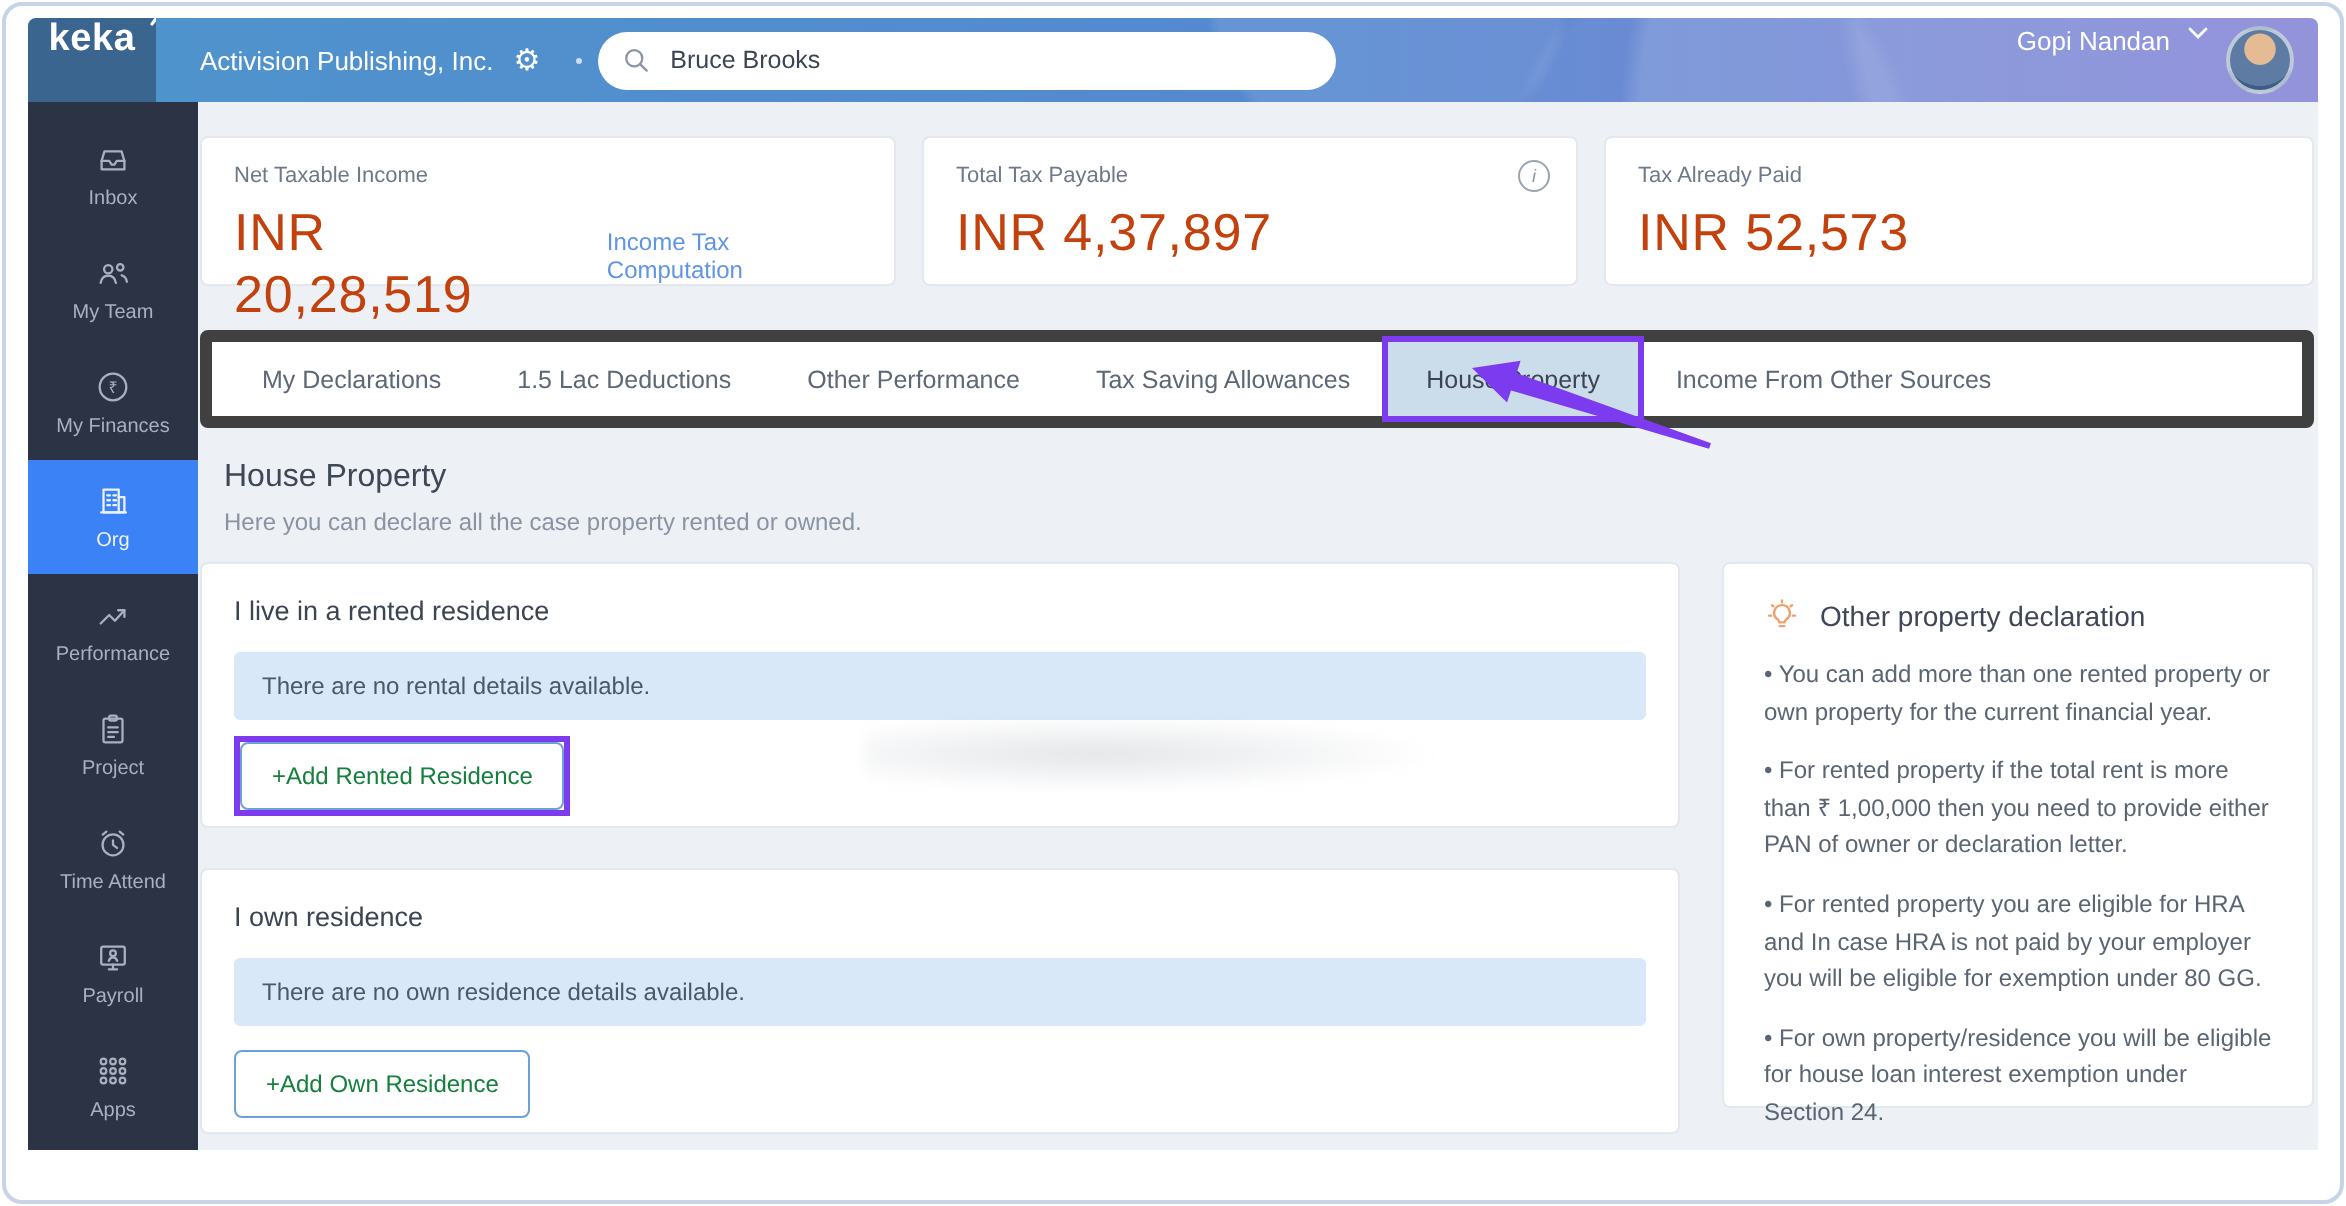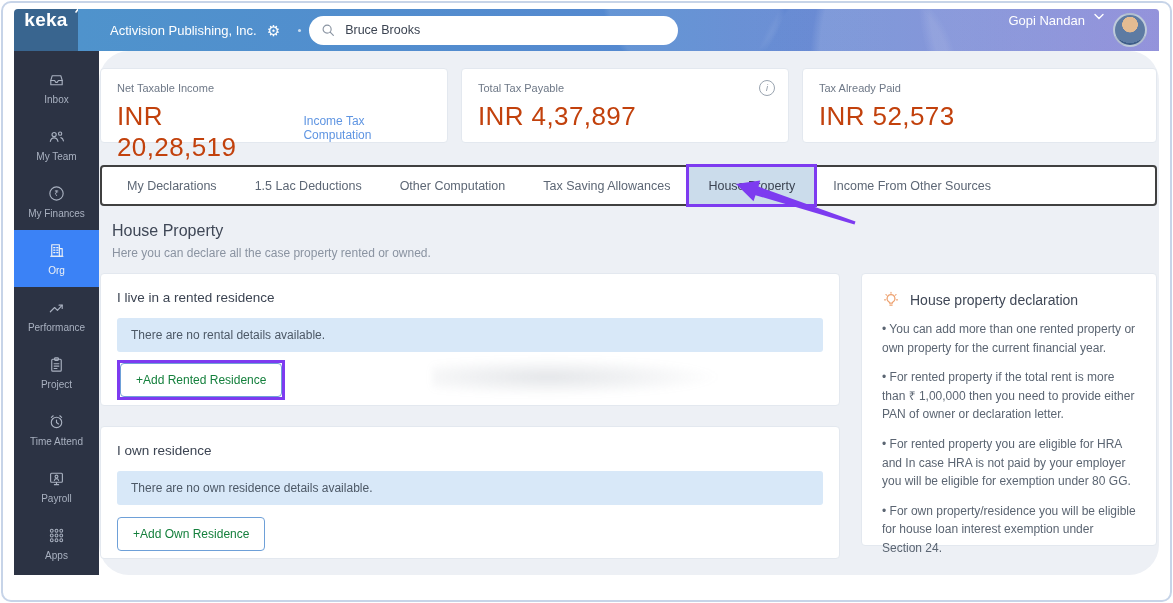--- a/index.html
+++ b/index.html
@@ -18,55 +18,55 @@
   .bar-rest{flex:1;position:relative;display:flex;align-items:center;color:#fff;
     background:linear-gradient(90deg,#4f93cc 0%,#5588d0 55%,#7170cf 100%);
     border-top-right-radius:4px;overflow:hidden;}
   .bar-rest::before{content:"";position:absolute;inset:0;
     background:
       radial-gradient(circle at 88% 120%, rgba(255,255,255,.14) 0 22%, transparent 23%),
       radial-gradient(circle at 96% -30%, rgba(255,255,255,.12) 0 18%, transparent 19%),
       radial-gradient(circle at 57% -40%, rgba(255,255,255,.10) 0 14%, transparent 15%),
       radial-gradient(circle at 72% 160%, rgba(255,255,255,.08) 0 12%, transparent 13%);
     pointer-events:none;}
-  .company{margin-left:32px;font-size:13px;position:relative;z-index:1;}
+  .company{margin-left:22px;font-size:13px;position:relative;z-index:1;}
   .gear{margin-left:10px;font-size:15px;line-height:1;position:relative;z-index:1;cursor:pointer;}
   .tiny-dot{margin-left:18px;width:3px;height:3px;border-radius:50%;background:rgba(255,255,255,.7);}
   .search-pill{margin-left:8px;width:345px;height:29px;background:#fff;border-radius:15px;
     display:flex;align-items:center;padding:0 12px;gap:8px;position:relative;z-index:1;}
   .search-pill input{border:none;outline:none;font-size:12.5px;color:#3c4452;flex:1;background:transparent;font-family:inherit;}
   .user-area{margin-left:auto;display:flex;align-items:flex-start;gap:9px;margin-right:12px;position:relative;z-index:1;}
   .user-name{font-size:13px;}
   .avatar{width:30px;height:30px;border-radius:50%;border:2px solid rgba(255,255,255,.6);
     background:radial-gradient(circle at 50% 32%, #e4bb92 0 30%, #5d7ba3 32% 72%, #3d5d88 73%);}
 
   
   .body-row{display:flex;height:524px;}
   .sidebar{width:85px;background:#2c3344;display:flex;flex-direction:column;padding-top:8px;box-sizing:border-box;}
   .side-item{height:57px;display:flex;flex-direction:column;align-items:center;justify-content:center;gap:5px;
     color:#a9b1c0;font-size:10px;cursor:pointer;}
   .side-item.active{background:#3b82f6;color:#eef1f5;}
   .side-item svg{display:block;}
 
-  .main{flex:1;background:#edf0f5;padding:17px 2px 0 1px;box-sizing:border-box;border-radius:30px;}
+  .main{flex:1;background:#edf0f5;padding:17px 2px 0 1px;box-sizing:border-box;}
 
   .summary-row{display:flex;gap:13px;}
   .sum-card{background:#fff;border:1px solid #e3e8ef;border-radius:4px;height:75px;box-sizing:border-box;
     padding:13px 16px;position:relative;}
   .sum-card.c1{width:348px;}
   .sum-card.c2{width:328px;}
   .sum-card.c3{flex:1;}
   .sum-label{font-size:11px;color:#6e7887;}
   .sum-value-row{display:flex;align-items:baseline;margin-top:7px;}
   .sum-value{font-size:26px;color:#c2410c;letter-spacing:.4px;}
   .sum-link{font-size:12px;color:#5f95e2;margin-left:20px;cursor:pointer;}
   .info-icon{position:absolute;top:11px;right:13px;width:14px;height:14px;border:1px solid #9aa4b0;border-radius:50%;
     color:#8a94a2;font-size:9px;display:flex;align-items:center;justify-content:center;font-style:italic;cursor:pointer;}
 
-  .tabs-bar{margin-top:22px;background:#fff;border:2px solid #404040;border-radius:4px;height:37px;
+  .tabs-bar{margin-top:22px;background:#fff;border:6px solid #404040;border-radius:4px;height:37px;
     display:flex;align-items:center;padding:0 6px;}
   .tab{font-size:12.5px;color:#5d6775;padding:0 19px;height:100%;display:flex;align-items:center;cursor:pointer;white-space:nowrap;}
   .tab.active{background:#cbdceb;color:#3c4452;outline:3px solid #7d3bf0;}
 
   .section-head{margin-top:16px;margin-left:12px;}
   .section-title{font-size:16px;color:#3f4756;}
   .section-sub{font-size:12px;color:#8a93a1;margin-top:6px;}
 
   .content-row{display:flex;margin-top:13px;gap:21px;}
   .left-col{flex:1;display:flex;flex-direction:column;gap:20px;}
@@ -236,21 +236,21 @@
           <div class="sum-label">Tax Already Paid</div>
           <div class="sum-value-row">
             <span class="sum-value">INR 52,573</span>
           </div>
         </div>
       </div>
 
       <div class="tabs-bar">
         <div class="tab">My Declarations</div>
         <div class="tab">1.5 Lac Deductions</div>
-        <div class="tab">Other Computation</div>
+        <div class="tab">Other Performance</div>
         <div class="tab">Tax Saving Allowances</div>
         <div class="tab active">House Property</div>
         <div class="tab">Income From Other Sources</div>
       </div>
 
       <div class="section-head">
         <div class="section-title">House Property</div>
         <div class="section-sub">Here you can declare all the case property rented or owned.</div>
       </div>
 
@@ -272,21 +272,21 @@
           </div>
         </div>
 
         <div class="right-panel">
           <div class="panel-head">
             <svg width="18" height="18" viewBox="0 0 20 20" stroke="#eda16f" stroke-width="1.3" fill="none" stroke-linecap="round" stroke-linejoin="round">
               <path d="M10 4a4.3 4.3 0 0 1 2.4 7.9c-.6.4-.9 1-.9 1.6H8.5c0-.6-.3-1.2-.9-1.6A4.3 4.3 0 0 1 10 4z"></path>
               <path d="M8.7 15.6h2.6"></path>
                 <path d="M10 1.4v1M4.4 4l.8.6M15.6 4l-.8.6M2.8 9.8h1.1M16.1 9.8h1.1"></path>
             </svg>
-            <span>House property declaration</span>
+            <span>Other property declaration</span>
           </div>
           <div class="bullet">You can add more than one rented property or own property for the current financial year.</div>
           <div class="bullet">For rented property if the total rent is more than ₹ 1,00,000 then you need to provide either PAN of owner or declaration letter.</div>
           <div class="bullet">For rented property you are eligible for HRA and In case HRA is not paid by your employer you will be eligible for exemption under 80 GG.</div>
           <div class="bullet">For own property/residence you will be eligible for house loan interest exemption under Section 24.</div>
         </div>
       </div>
 
     </div>
   </div>

